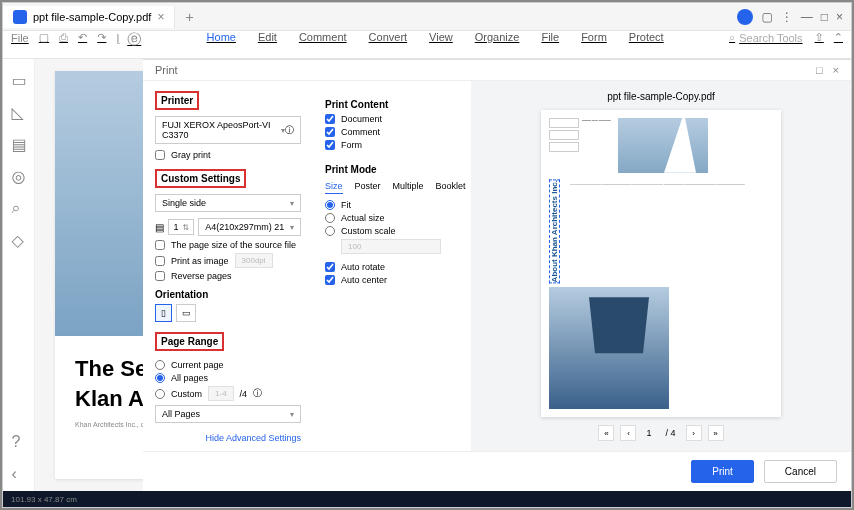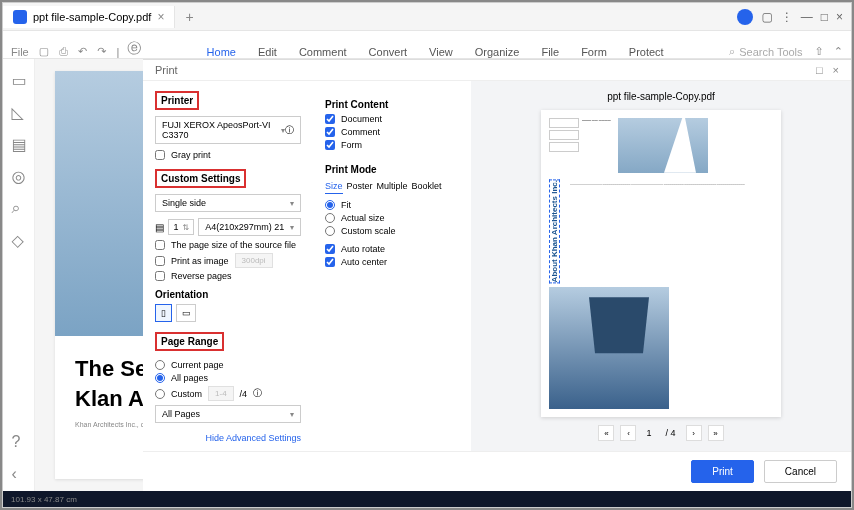--- a/index.html
+++ b/index.html
@@ -6,21 +6,21 @@
 body { background: #888; padding: 2px; width: 854px; height: 510px; overflow: hidden; }
 .window { background: #fff; width: 100%; height: 100%; display: flex; flex-direction: column; border: 1px solid #ccc; }
 .titlebar { display: flex; align-items: center; height: 28px; background: #f5f5f5; border-bottom: 1px solid #e5e5e5; }
 .tab { display: flex; align-items: center; gap: 6px; padding: 4px 10px; background: #fff; border-right: 1px solid #e5e5e5; font-size: 11px; }
 .tab-icon { width: 14px; height: 14px; background: #2563eb; border-radius: 3px; }
 .tab-close { color: #888; font-size: 12px; cursor: pointer; }
 .add-tab { padding: 0 10px; color: #888; font-size: 14px; cursor: pointer; }
 .winbtns { margin-left: auto; display: flex; gap: 8px; padding: 0 8px; align-items: center; }
 .winbtns span { color: #666; font-size: 12px; cursor: pointer; }
 .avatar { width: 16px; height: 16px; background: #2563eb; border-radius: 50%; }
-.toolbar { display: flex; align-items: flex-end; height: 28px; border-bottom: 1px solid #e5e5e5; padding: 0 8px; font-size: 11px; }
+.toolbar { display: flex; align-items: flex-start; height: 28px; border-bottom: 1px solid #e5e5e5; padding: 0 8px; font-size: 11px; text-decoration: underline; }
 .toolbar-left { display: flex; gap: 10px; align-items: center; color: #888; }
 .menu { display: flex; gap: 22px; margin: 0 auto; }
 .menu-item { color: #555; cursor: pointer; }
 .menu-item.active { color: #2563eb; font-weight: 500; }
 .search-tools { display: flex; align-items: center; gap: 4px; color: #aaa; }
 .toolbar-right { display: flex; gap: 10px; color: #888; margin-left: 12px; }
 .content { flex: 1; position: relative; display: flex; background: #f5f5f5; }
 .sidebar { width: 32px; background: #fff; border-right: 1px solid #eee; display: flex; flex-direction: column; align-items: center; gap: 18px; padding: 12px 0; }
 .sidebar-icon { width: 14px; height: 14px; color: #888; }
 .doc-area { flex: 1; padding: 12px 20px; position: relative; }
@@ -46,21 +46,21 @@
 .dropdown { width: 100%; border: 1px solid #ccc; padding: 3px 6px; font-size: 9px; display: flex; justify-content: space-between; align-items: center; margin-bottom: 6px; cursor: pointer; background: #fff; }
 .checkbox-row { display: flex; align-items: center; gap: 6px; margin: 3px 0; font-size: 9px; }
 .checkbox-row input { width: 10px; height: 10px; }
 .checkbox-row.checked input { accent-color: #2563eb; }
 .radio-row { display: flex; align-items: center; gap: 6px; margin: 3px 0; font-size: 9px; }
 .radio-row input { width: 10px; height: 10px; accent-color: #2563eb; }
 .spinner-row { display: flex; gap: 4px; align-items: center; margin: 4px 0; }
 .spinner { border: 1px solid #ccc; padding: 2px 4px; font-size: 9px; display: flex; align-items: center; gap: 4px; }
 .ori-btn { border: 1px solid #ccc; padding: 3px 5px; font-size: 9px; cursor: pointer; }
 .ori-btn.active { border-color: #2563eb; background: #eff6ff; }
-.tabs { display: flex; gap: 4px; font-size: 9px; margin: 6px 0; }
+.tabs { display: flex; gap: 12px; font-size: 9px; margin: 6px 0; }
 .tab-item { cursor: pointer; padding-bottom: 2px; }
 .tab-item.active { color: #2563eb; border-bottom: 1px solid #2563eb; }
 .adv-link { color: #2563eb; font-size: 9px; text-align: right; margin-top: 10px; cursor: pointer; }
 .subsec { font-size: 10px; font-weight: 600; margin: 8px 0 4px; }
 .preview-title { font-size: 10px; margin-bottom: 8px; }
 .preview-page { width: 240px; height: 330px; background: #fff; box-shadow: 0 1px 4px rgba(0,0,0,0.15); padding: 8px; display: flex; flex-direction: column; }
 .pv-row1 { display: flex; gap: 6px; height: 45%; }
 .pv-stamps { width: 30px; display: flex; flex-direction: column; gap: 2px; }
 .pv-stamp { height: 10px; border: 1px solid #ccc; }
 .pv-img1 { width: 90px; background: linear-gradient(180deg, #b5cce0 0%, #85a8c5 100%); position: relative; }
@@ -269,20 +269,23 @@
             <span>Fit</span>
           </div>
           <div class="radio-row">
             <input type="radio" name="sz" style="">
             <span>Actual size</span>
           </div>
           <div class="radio-row">
             <input type="radio" name="sz" style="">
             <span>Custom scale</span>
           </div>
+          <div style="margin-left:16px;">
+            <span class="disabled-input" style="width:100px;">100</span>
+          </div>
           <div class="checkbox-row checked" style="margin-top:8px;">
             <input type="checkbox" checked="" style="">
             <span>Auto rotate</span>
           </div>
           <div class="checkbox-row checked">
             <input type="checkbox" checked="" style="">
             <span>Auto center</span>
           </div>
         </div>
 

